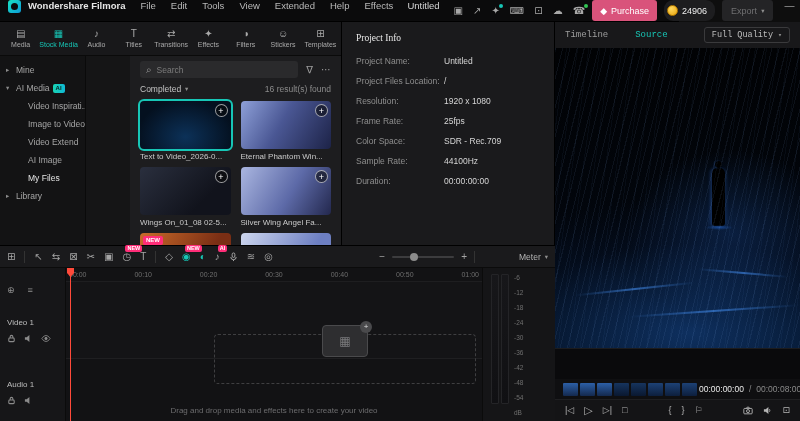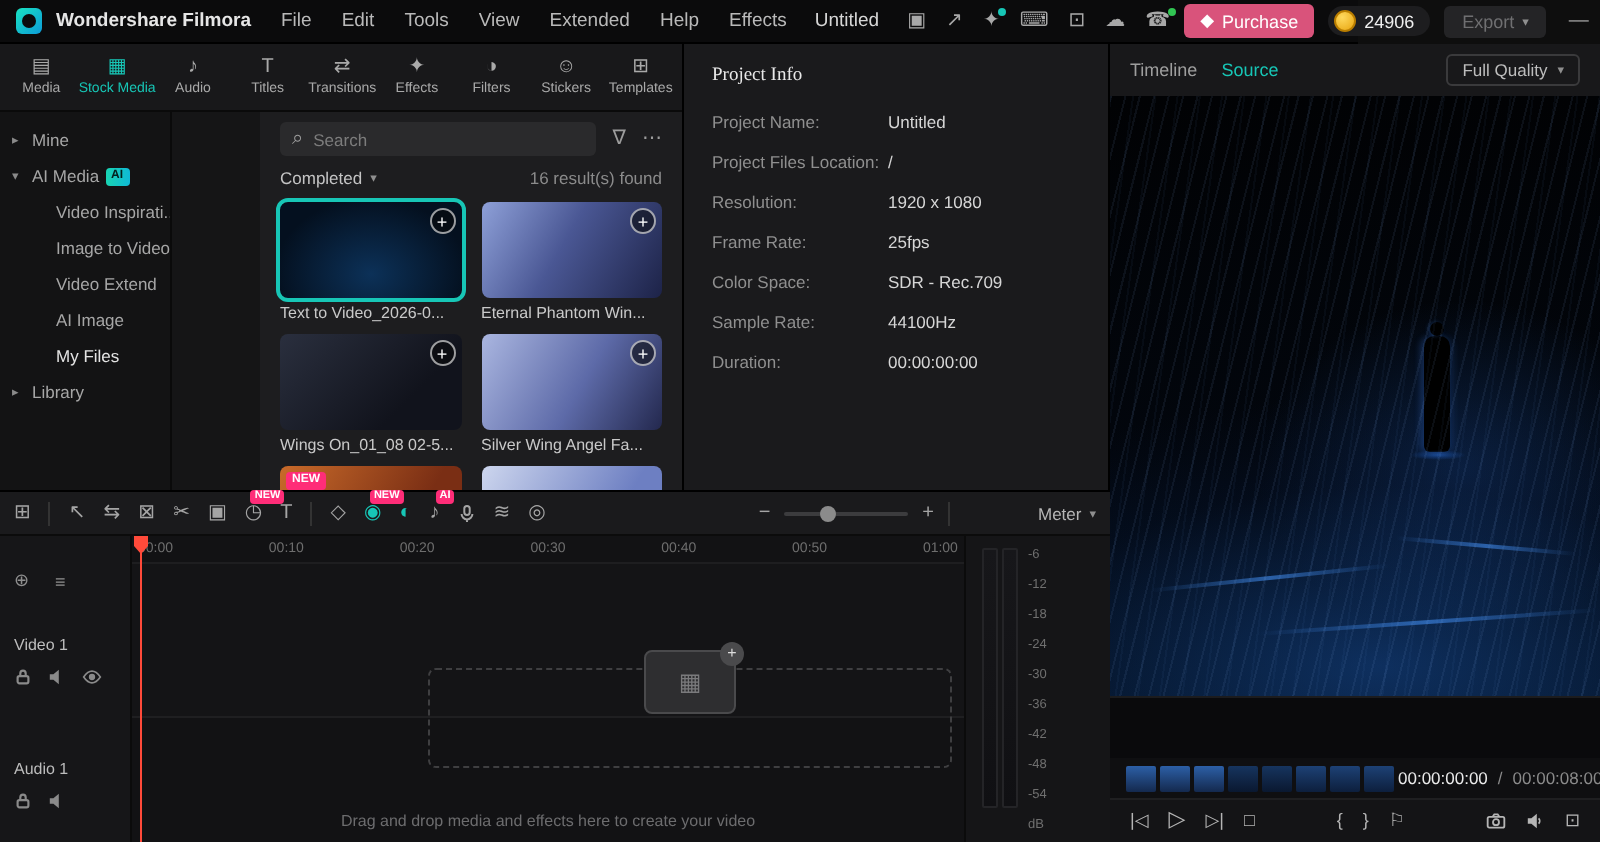--- a/index.html
+++ b/index.html
@@ -1,21 +1,21 @@
 <!DOCTYPE html>
 <html><head>
 <meta charset="utf-8">
 <style>
   * { margin:0; padding:0; box-sizing:border-box; }
   html,body { width:800px; height:421px; overflow:hidden; }
   body { font-family:"Liberation Sans","DejaVu Sans",sans-serif; background:#0e0e0e; color:#cfcfcf; position:relative; font-size:10px; }
   button { background:none; border:none; color:inherit; font-family:inherit; cursor:pointer; padding:0; }
 
   
-  .menubar { position:absolute; top:0; left:0; width:679px; height:22px; background:#0b0b0c; display:flex; align-items:center; padding:0 8px; gap:7px; border-bottom:1px solid #000; z-index:9; }
+  .menubar { position:absolute; top:0; left:0; width:679px; height:22px; background:#0b0b0c; display:flex; padding:0 8px; gap:7px; border-bottom:1px solid #000; z-index:9; }
   .logo { width:13px; height:13px; border-radius:3px; background:linear-gradient(135deg,#19e3c2,#0c9bd8); position:relative; flex:0 0 auto; }
   .logo::after { content:""; position:absolute; inset:3px; border-radius:50%; background:#0b0b0c; }
   .app-name { color:#e6e6e6; font-size:9.5px; font-weight:bold; margin-right:8px; white-space:nowrap; }
   .menus { display:flex; gap:15px; color:#b9b9b9; font-size:9.5px; }
   .mb-title { color:#d6d6d6; font-size:9.5px; }
   .mb-icons { display:flex; gap:10px; align-items:center; font-size:10px; }
   .mb-icon { position:relative; color:#a8a8a8; font-size:10px; line-height:1; }
   .dot-badge::after { content:""; position:absolute; top:-2px; right:-3px; width:4px; height:4px; border-radius:50%; background:#17c6b6; }
   .dot-badge.green::after { background:#31c553; }
   .purchase-btn { background:#d9537b; color:#fff; font-size:9px; border-radius:3px; padding:3px 8px; display:flex; gap:4px; align-items:center; }
@@ -64,21 +64,21 @@
 
   
   .project-info { position:absolute; top:22px; left:341px; width:214px; height:223px; background:#1a1a1c; border-left:1px solid #000; border-right:1px solid #000; padding:11px 14px; }
   .pi-title { color:#e8e8e8; font-size:9.5px; margin-bottom:13px;font-family:Liberation Serif, serif; }
   .pi-row { display:flex; margin-bottom:9px; font-size:8.5px; line-height:11px; align-items:flex-start; }
   .pi-label { width:88px; color:#8f8f8f; flex:0 0 auto; }
   .pi-value { color:#d6d6d6; }
 
   
   .right-panel { position:absolute; top:22px; left:555px; width:245px; height:399px; background:#121214; display:flex; flex-direction:column; }
-  .rp-tabs { height:26px; display:flex; align-items:center; padding:0 10px; gap:12px; background:#18181a; }
+  .rp-tabs { height:26px; display:flex; align-items:center; padding:0 10px; gap:27px; background:#18181a;font-family:Liberation Mono, monospace; }
   .rp-tab { font-size:9px; color:#9e9e9e; }
   .rp-tab.active { color:#17c6b6; }
   .quality { margin-left:auto; display:flex; align-items:center; gap:5px; border:1px solid #3a3a3c; border-radius:3px; padding:2px 7px; color:#bdbdbd; font-size:8.5px; }
   .chev-down { font-size:6.5px; color:#8f8f8f; }
   .preview-main { height:300px; background:#000; position:relative; overflow:hidden; }
   .scene { position:absolute; inset:0;
     background:
       radial-gradient(ellipse 150% 60% at 55% 95%, rgba(25,80,160,.5), rgba(8,25,60,.22) 50%, rgba(0,0,0,0) 75%),
       radial-gradient(ellipse 60% 40% at 72% 62%, rgba(30,90,180,.3), transparent 70%),
       linear-gradient(#010204,#02060d 60%,#03101f); }

